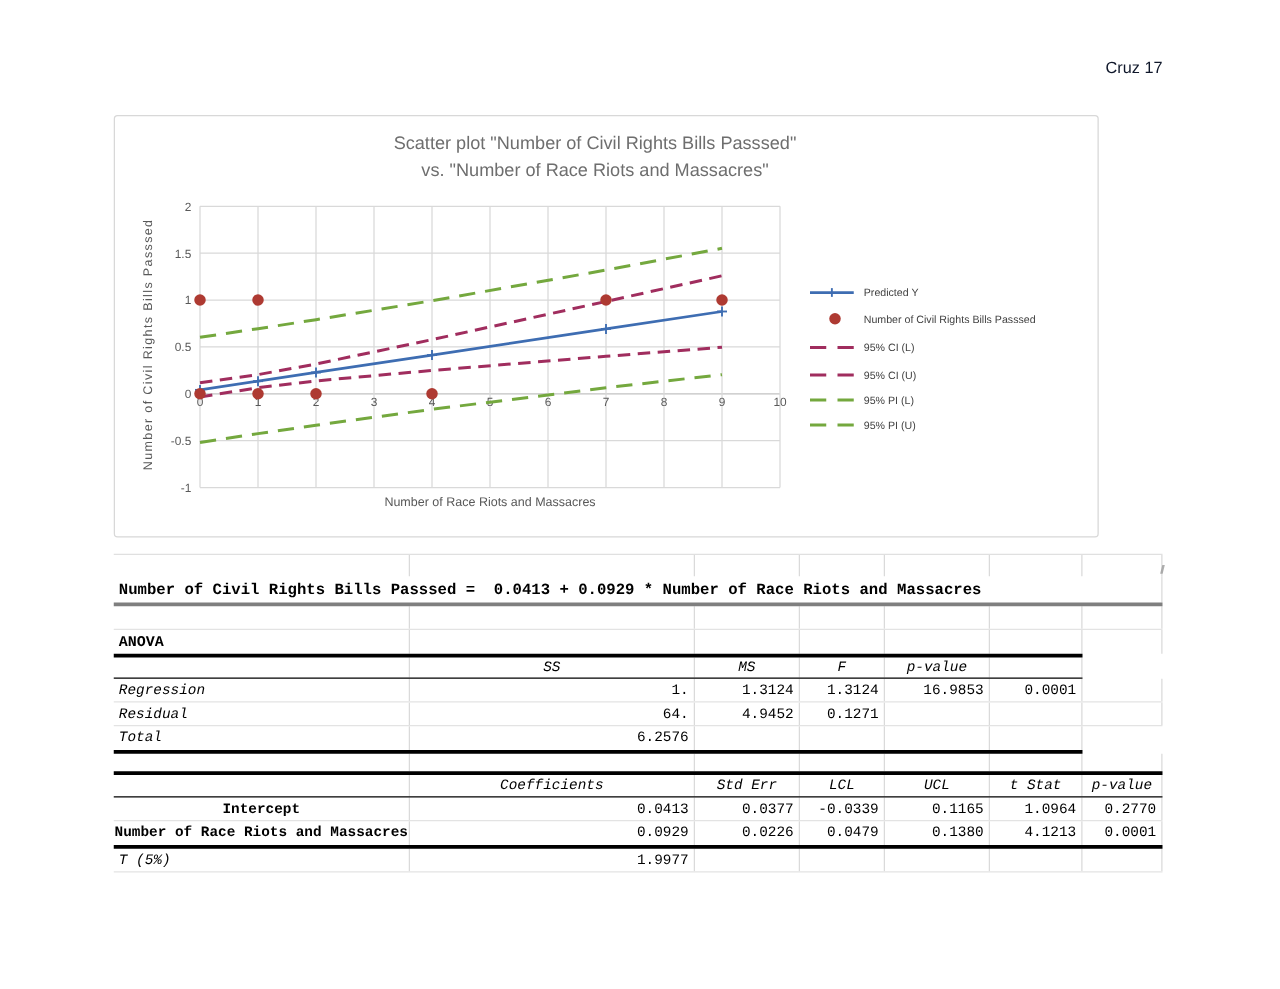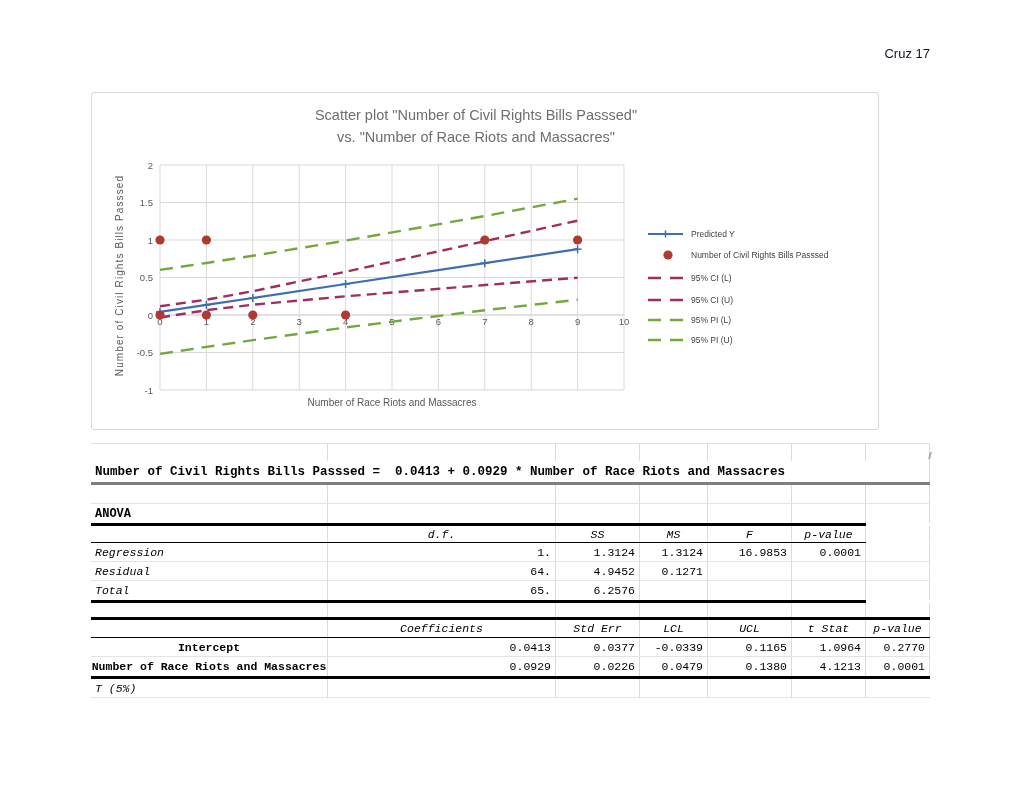--- a/index.html
+++ b/index.html
@@ -189,21 +189,20 @@
         <div class="cell"></div>
         <div class="cell"></div>
         <div class="cell"></div>
     </div>
     <div class="sp sp3b">
         <div class="seg" style="width:775px"></div>
       </div>
 
     <div class="row h16">
       <div class="cell"></div>
-      <div class="cell hdr">d.f.</div>
       <div class="cell hdr">SS</div>
       <div class="cell hdr">MS</div>
       <div class="cell hdr">F</div>
       <div class="cell hdr">p-value</div>
       <div class="cell"></div>
     </div>
     <div class="sp sp1b">
         <div class="seg" style="width:775px"></div>
       </div>
 
@@ -224,21 +223,20 @@
       <div class="cell num">4.9452</div>
       <div class="cell num">0.1271</div>
       <div class="cell num"></div>
       <div class="cell num"></div>
       <div class="cell"></div>
     </div>
     <div class="sp sp1g"></div>
 
     <div class="row h19">
       <div class="cell lbl">Total</div>
-      <div class="cell num">65.</div>
       <div class="cell num">6.2576</div>
       <div class="cell num"></div>
       <div class="cell num"></div>
       <div class="cell num"></div>
       <div class="cell"></div>
     </div>
     <div class="sp sp3b">
         <div class="seg" style="width:775px"></div>
       </div>
 
@@ -287,20 +285,21 @@
       <div class="cell num">0.1380</div>
       <div class="cell num">4.1213</div>
       <div class="cell num">0.0001</div>
     </div>
     <div class="sp sp3b">
         <div class="seg" style="width:839px"></div>
       </div>
 
     <div class="row h18">
       <div class="cell lbl">T (5%)</div>
+      <div class="cell num">1.9977</div>
       <div class="cell"></div>
         <div class="cell"></div>
         <div class="cell"></div>
         <div class="cell"></div>
         <div class="cell"></div>
     </div>
     <div class="sp sp1g"></div>
 
     <div class="corner-mark"></div>
   </div>

